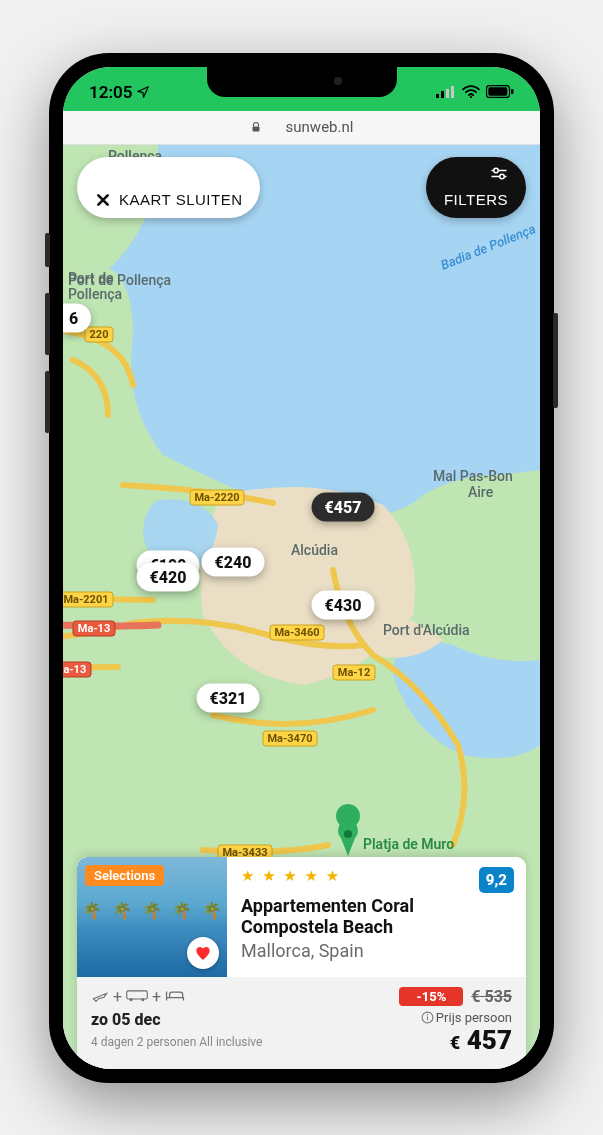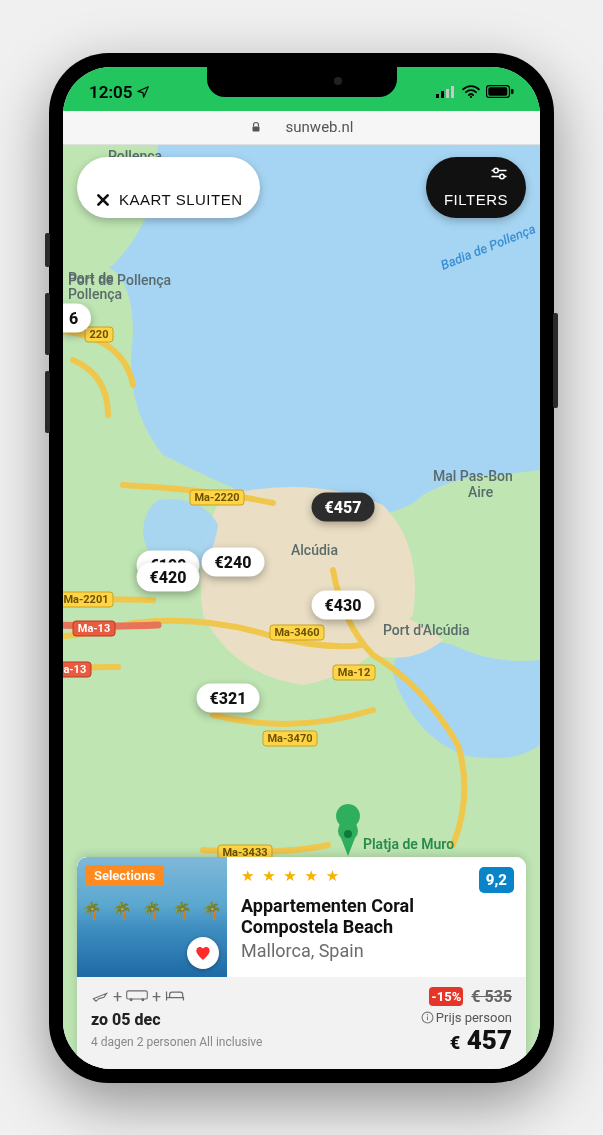--- a/index.html
+++ b/index.html
@@ -186,21 +186,21 @@
     display:flex;
     justify-content:space-between;
     padding:10px 14px 14px 14px;
     align-items:flex-start;
   }
   .card-left .icons-row { color:#6b6b6b; font-size:16px; display:flex; gap:4px; align-items:center;}
   .card-left .date { font-weight:800; font-size:16px; margin-top:4px; color:#222; }
   .card-left .details { color:#888; font-size:12px; margin-top:6px;}
   .card-right { text-align:right; }
   .discount-row { display:flex; align-items:center; justify-content:flex-end; gap:8px;}
-  .disc-pill { background:#e53528; color:#fff; font-weight:800; font-size:13px; padding:2px 2px; border-radius:4px;}
+  .disc-pill { background:#e53528; color:#fff; font-weight:800; font-size:13px; padding:2px 17px; border-radius:4px;}
   .old-price { text-decoration:line-through; color:#666; font-weight:700; font-size:16px;}
   .pp { color:#555; font-size:13px; margin-top:4px; display:flex; justify-content:flex-end; gap:2px; align-items:center;}
   .price { font-size:26px; font-weight:900; color:#111; margin-top:0;}
   .price .cur { font-size:18px; }
 </style>
 </head>
 <body>
 
 <div class="phone-frame">
   <span class="side-btn side-left-1"></span>

